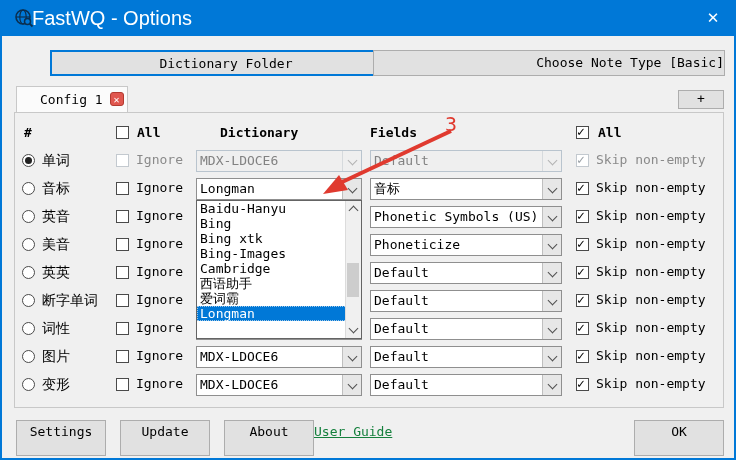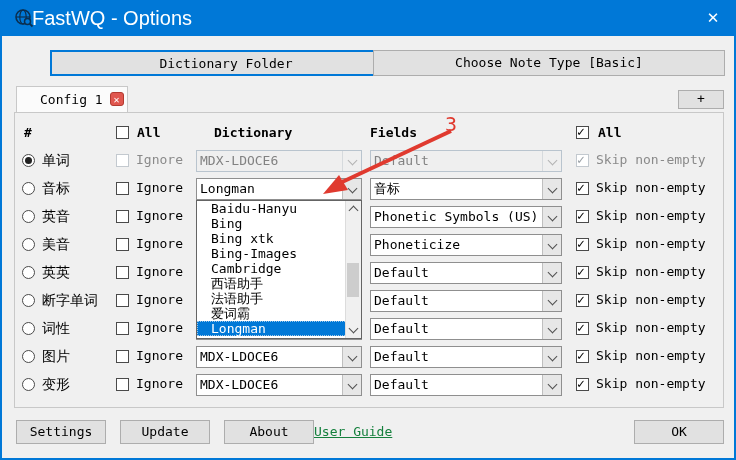--- a/index.html
+++ b/index.html
@@ -10,35 +10,35 @@
   .titlebar{position:absolute;left:-2px;top:0;width:736px;height:36px;background:#0078d7;color:#fff;}
   .titlebar .appicon{position:absolute;left:14px;top:8px;width:20px;height:20px;}
   .titlebar .title{position:absolute;left:32px;top:0;line-height:36px;font-family:"Liberation Sans",sans-serif;font-size:20px;}
   .titlebar .close{position:absolute;right:0;top:0;width:46px;height:36px;text-align:center;line-height:36px;font-family:"Liberation Sans",sans-serif;font-size:15px;cursor:default;}
 
   
   .btn{position:absolute;height:26px;background:#e1e1e1;border:1px solid #adadad;box-sizing:border-box;text-align:center;line-height:23px;}
   .btn.focused{border:2px solid #0078d7;}
 
   .btn-dictfolder{left:12px;top:50px;width:352px;margin-left:36px;}
-  .btn-notetype{left:371px;top:50px;width:352px;}
+  .btn-notetype{left:371px;top:50px;width:352px;text-align:right;}
 
   
   .tab{position:absolute;left:14px;top:86px;width:112px;height:27px;background:#fbfbfb;border:1px solid #c8c8c8;border-bottom:none;box-sizing:border-box;line-height:25px;padding-left:23px;}
   .tab .tabclose{display:inline-block;vertical-align:1px;margin-left:7px;width:14px;height:14px;background:#e0574f;border:1px solid #b23a30;border-radius:3px;color:#fff;font-size:10px;line-height:13px;text-align:center;font-weight:bold;box-sizing:border-box;}
   .plus-btn{left:676px;top:90px;width:46px;height:19px;line-height:16px;font-size:13px;}
 
   
   .pane{position:absolute;left:12px;top:112px;width:710px;height:296px;border:1px solid #c8c8c8;box-sizing:border-box;background:#f0f0f0;}
 
   
   .thead{position:absolute;left:0;top:125px;width:736px;height:18px;font-weight:bold;}
   .thead .h-hash{position:absolute;left:22px;}
   .thead .h-all-l{position:absolute;left:135px;}
-  .thead .h-dict{position:absolute;left:188px;padding-left:24px;}
+  .thead .h-dict{position:absolute;left:194px;padding-left:24px;}
   .thead .h-fields{position:absolute;left:368px;}
   .thead .h-all-r{position:absolute;left:596px;}
 
   
   .cb{position:absolute;width:13px;height:13px;background:#fff;border:1px solid #4a4a4a;box-sizing:border-box;}
   .cb.checked::after{content:"\2713";position:absolute;left:0px;top:-3px;font-size:13px;color:#000;}
   .cb.dis{border-color:#c3c9cf;}
   .cb.dis.checked::after{color:#9aa0a6;}
   .radio{position:absolute;width:13px;height:13px;border-radius:50%;background:#fff;border:1px solid #4a4a4a;box-sizing:border-box;}
   .radio.on::after{content:"";position:absolute;left:2px;top:2px;width:7px;height:7px;border-radius:50%;background:#222;}
@@ -61,30 +61,30 @@
   .trow .combo-dict{left:194px;width:166px;top:0;}
   .trow .combo-field{left:368px;width:192px;top:0;}
   .trow .cb-skip{left:574px;top:4px;}
   .trow .skip-label{position:absolute;left:594px;top:2px;}
   .trow.rowdis .ignore-label,.trow.rowdis .skip-label{color:#8a8a8a;}
   .thead .cb-all-l{left:114px;top:1px;}
   .thead .cb-all-r{left:574px;top:1px;}
 
   
   .droplist{position:absolute;left:194px;top:200px;width:166px;height:139px;background:#fff;border:1px solid #646464;box-sizing:border-box;z-index:5;}
-  .droplist .item{height:15px;line-height:15px;padding-left:14px;white-space:nowrap;}
+  .droplist .item{height:15px;line-height:15px;padding-left:3px;white-space:nowrap;}
   .droplist .item.sel{background:#0078d7;color:#fff;outline:1px dotted #9ec7e8;outline-offset:-1px;}
   .dscroll{position:absolute;right:0;top:0;bottom:0;width:15px;background:#f0f0f0;border-left:1px solid #dcdcdc;}
   .dscroll .up,.dscroll .dn{position:absolute;left:4px;width:6px;height:6px;border-right:1.5px solid #505050;border-bottom:1.5px solid #505050;}
   .dscroll .up{top:6px;transform:rotate(-135deg);}
   .dscroll .dn{bottom:6px;transform:rotate(45deg);}
   .dscroll .thumb{position:absolute;left:1px;top:62px;width:12px;height:34px;background:#cdcdcd;}
 
   
-  .footer-btn{top:420px;height:24px;line-height:21px;}
+  .footer-btn{top:420px;height:36px;line-height:21px;}
   .btn-settings{left:14px;width:90px;}
   .btn-update{left:118px;width:90px;text-align:center;}
   .btn-about{left:222px;width:90px;}
   .link{position:absolute;left:312px;top:420px;line-height:24px;color:#15803d;text-decoration:underline;cursor:pointer;}
   .btn-ok{left:632px;width:90px;}
 
   .annot{position:absolute;left:0;top:0;width:736px;height:460px;z-index:20;pointer-events:none;}
 </style>
 </head>
 <body>
@@ -224,21 +224,20 @@
 
   </div>
 
   <div class="droplist">
     <div class="item">Baidu-Hanyu</div>
     <div class="item">Bing</div>
     <div class="item">Bing xtk</div>
     <div class="item">Bing-Images</div>
     <div class="item">Cambridge</div>
     <div class="item">西语助手</div>
-    <div class="item">法语助手</div>
     <div class="item">爱词霸</div>
     <div class="item sel">Longman</div>
     <div class="dscroll">
       <span class="up"></span>
       <span class="thumb"></span>
       <span class="dn"></span>
     </div>
   </div>
 
   <div class="btn footer-btn btn-settings">Settings</div>

